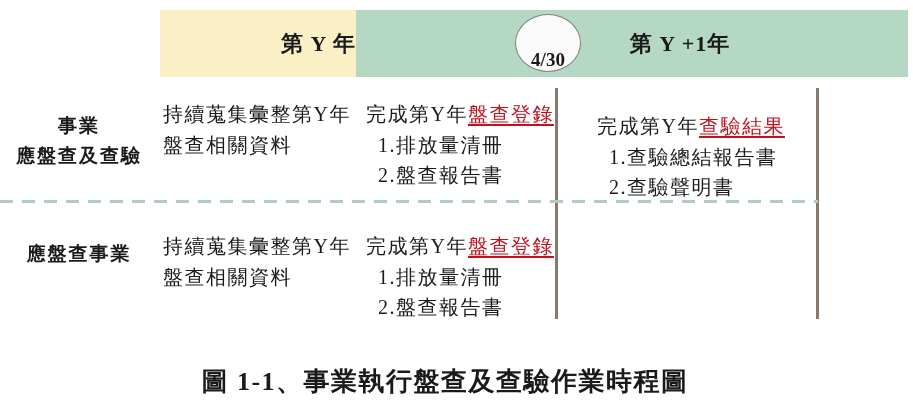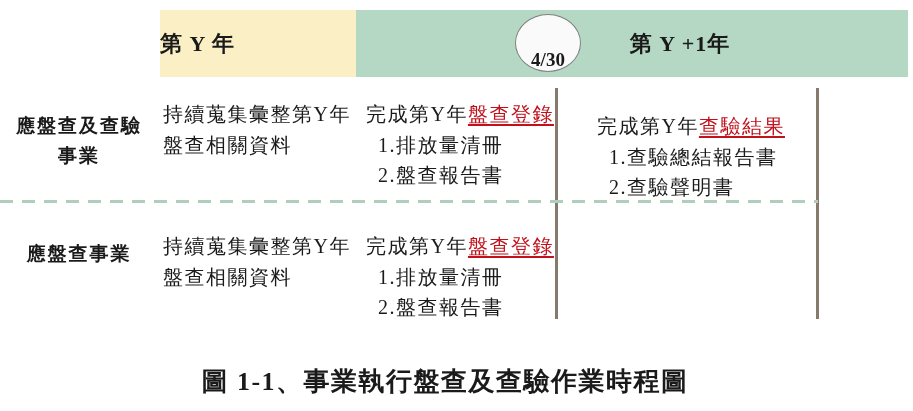--- a/index.html
+++ b/index.html
@@ -1,21 +1,21 @@
 <!DOCTYPE html>
 <html style="--year-y-bg: #FBEFC6; --year-y1-bg: #B4D8C3; --dashed-line: #AFCEBB; --timeline-line: #857A6C; --highlight-red: #C0111C; --circle-fill: #FAFAFA; --circle-border: #7F7F7F;"><head>
 <meta charset="utf-8">
 <style>
   html,body{margin:0;padding:0;background:#fff;}
   .canvas{
     position:relative;width:913px;height:411px;background:#ffffff;overflow:hidden;
     font-family:"Liberation Serif","DejaVu Serif",serif;color:#1a1a1a;
   }
   
-  .band{position:absolute;top:10px;height:67px;display:flex;align-items:center;justify-content:flex-start;}
+  .band{position:absolute;top:10px;height:67px;display:flex;align-items:center;justify-content:flex-end;}
   .band.yellow{left:160px;width:196px;background:var(--year-y-bg,#FBEFC6);}
   .band.green{left:356px;width:552px;background:var(--year-y1-bg,#B4D8C3);}
   .band-label{font-weight:bold;font-size:22px;letter-spacing:1px;}
   .y1-label{position:absolute;left:244px;top:0;width:160px;height:67px;display:flex;align-items:center;justify-content:center;}
   
   .circle{
     position:absolute;top:14px;width:66px;height:58px;border-radius:50%;
     background:var(--circle-fill,#FAFAFA);border:1.6px solid var(--circle-border,#7F7F7F);
     display:flex;align-items:flex-end;justify-content:center;box-sizing:border-box;
   }
@@ -62,22 +62,22 @@
   <div class="circle c1">
     <span>4/30</span>
   </div>
 
   <div class="vline v1"></div>
   <div class="vline v2"></div>
 
   <div class="dashline"></div>
 
   <div class="rowlabel r1">
+    <div>事業</div>
     <div>應盤查及查驗</div>
-    <div>事業</div>
   </div>
   <div class="cell prep1">
     <div>持續蒐集彙整第Y年</div>
     <div>盤查相關資料</div>
   </div>
   <div class="cell reg1">
     <div><span>完成第Y年</span><span class="red">盤查登錄</span></div>
     <div class="item">1.排放量清冊</div>
     <div class="item">2.盤查報告書</div>
   </div>

